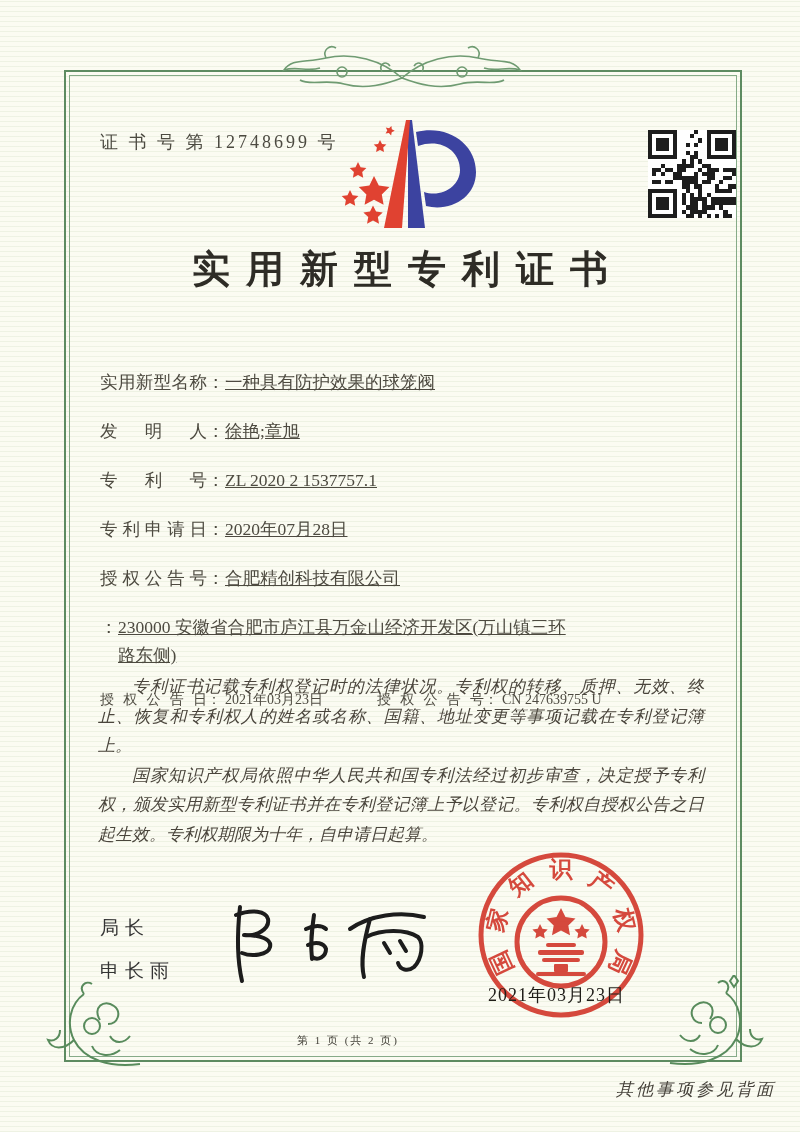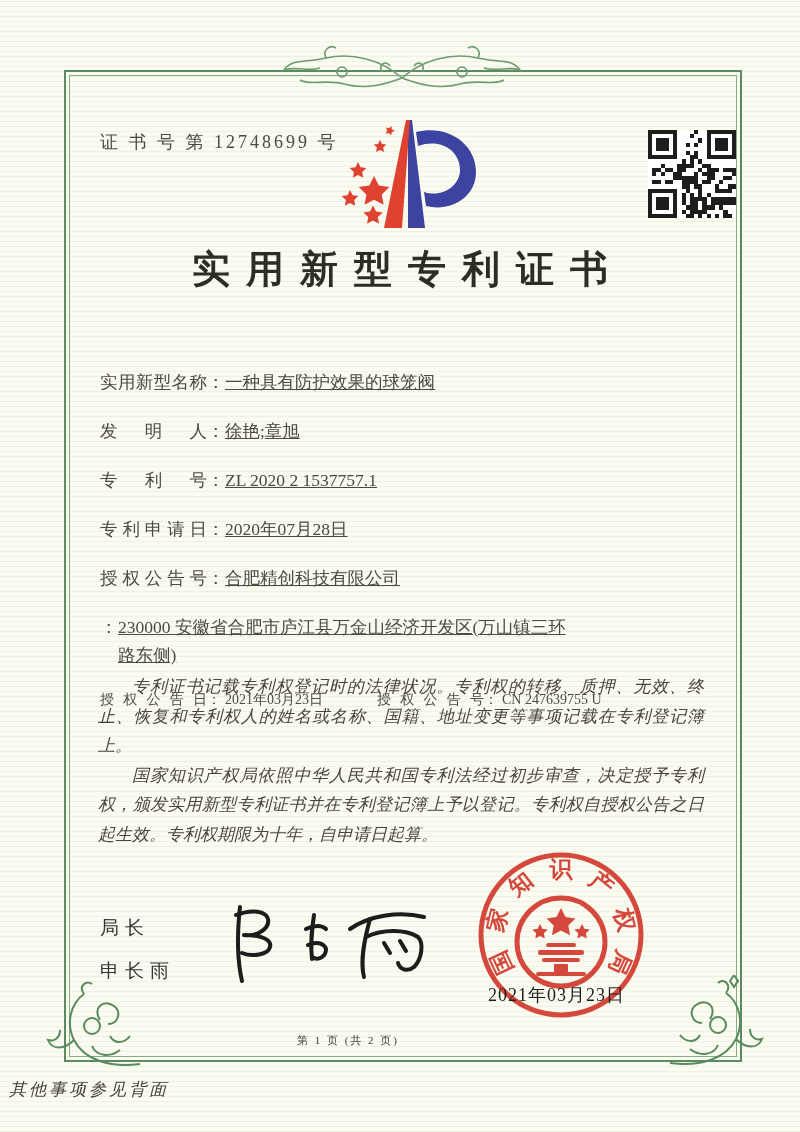--- a/index.html
+++ b/index.html
@@ -64,21 +64,21 @@
   .seal{position:absolute;left:476px;top:850px;width:170px;height:170px;opacity:.92;}
   .sealdate{
     position:absolute;left:488px;top:983px;font-size:18px;letter-spacing:1px;color:#1f1d18;
   }
   
   .pageinfo{
     position:absolute;left:0;top:1033px;width:696px;text-align:center;
     font-size:11px;letter-spacing:2px;color:#44423a;
   }
   .backnote{
-    position:absolute;left:9px;top:1078px;width:760px;text-align:left;
+    position:absolute;left:16px;top:1078px;width:760px;text-align:right;
     font-size:17px;font-style:italic;letter-spacing:3px;color:#45413a;
   }
 </style>
 </head>
 <body>
 
 <div id="page">
 
   <div class="frame">
     <div class="frame-inner"></div>

